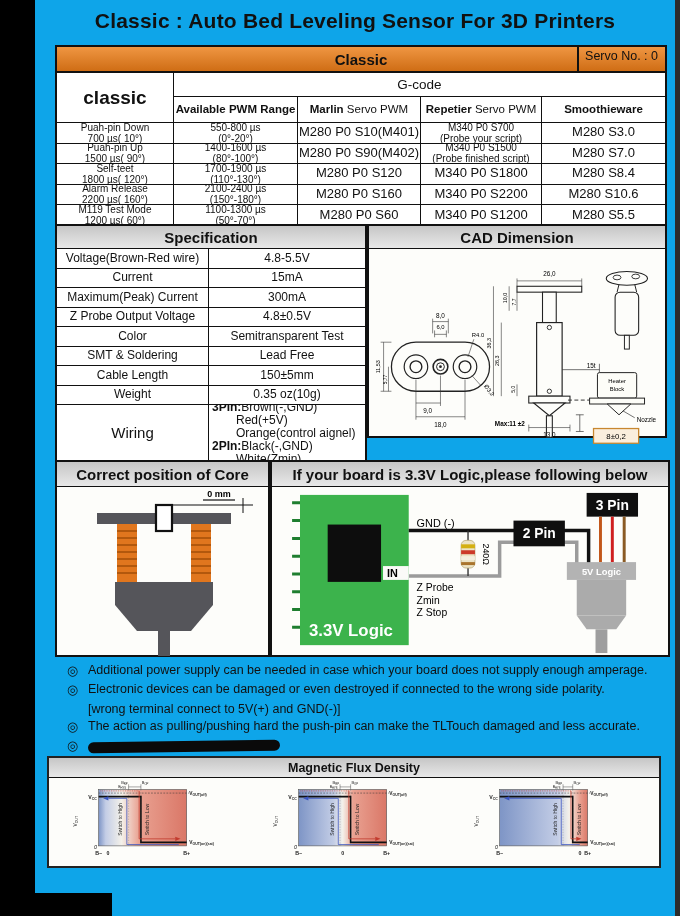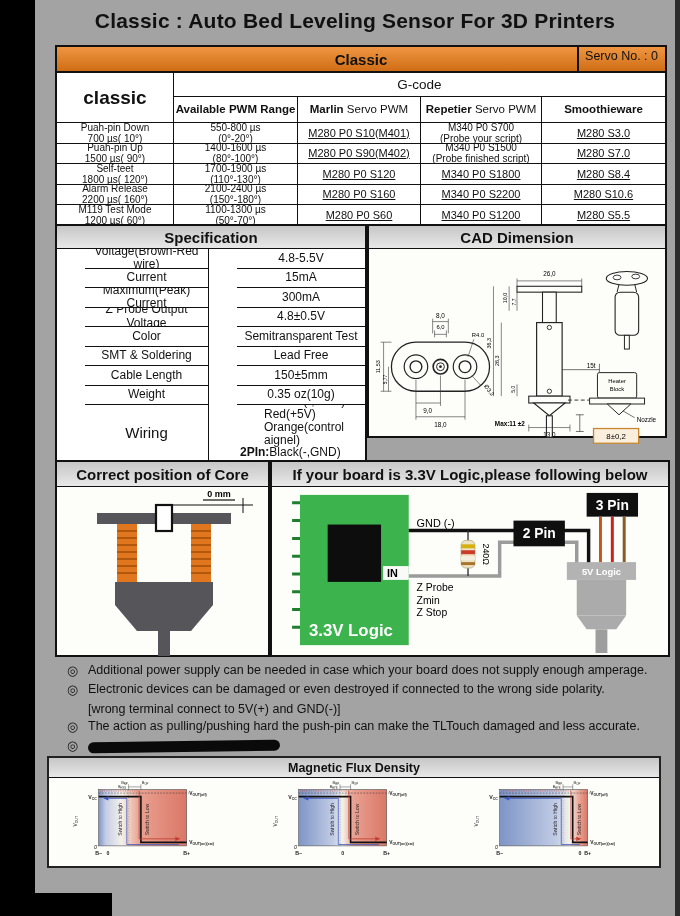--- a/index.html
+++ b/index.html
@@ -4,21 +4,21 @@
 <style>
   html,body{margin:0;padding:0;}
   body{
     width:680px;height:916px;position:relative;overflow:hidden;
     background:#e9e7e2;
     font-family:"Liberation Sans", sans-serif;color:#111;
   }
   .scan-left{position:absolute;left:0;top:0;width:35px;height:916px;background:#000;}
   .scan-bl{position:absolute;left:0;top:893px;width:112px;height:23px;background:#000;}
   .scan-right{position:absolute;right:0;top:0;width:5px;height:916px;background:#2c2c2c;}
-  .page{position:absolute;left:35px;top:0;width:640px;height:916px;background:#a3a3a3;}
+  .page{position:absolute;left:35px;top:0;width:640px;height:916px;background:#0ea5e9;}
 
   .title{position:absolute;left:0;width:100%;top:9px;text-align:center;
          font-size:21px;font-weight:bold;letter-spacing:0.2px;}
 
   
   .gt{position:absolute;left:20px;top:45px;width:612px;border:2px solid #111;background:#fff;box-sizing:border-box;}
   .gt-head{height:24px;background:linear-gradient(180deg,#ef9642,#cf6d15);
            border-bottom:2px solid #111;display:flex;align-items:center;justify-content:center;
            font-weight:bold;font-size:15px;position:relative;}
   .gt-servo{position:absolute;right:7px;top:2px;font-weight:normal;font-size:12.5px;}
@@ -27,32 +27,32 @@
            grid-template-rows:24px 26px repeat(5,20.5px);}
   .cell{border-right:1.5px solid #111;border-bottom:1.5px solid #111;
         display:flex;flex-direction:column;justify-content:center;align-items:center;
         text-align:center;line-height:1.12;overflow:hidden;}
   .cell.last{border-right:none;}
   .cell.bot{border-bottom:none;}
   .corner{grid-row:1/3;font-weight:bold;font-size:19px;}
   .gcode-span{grid-column:2/6;font-size:13.5px;border-right:none;}
   .colhead{font-size:11.5px;}
   .small2{font-size:10px;}
-  .mono1{font-size:11px;text-decoration:underline;}
+  .mono1{font-size:13px;}
 
   
   .sechead{background:linear-gradient(180deg,#c6c6c6,#e8e8e8);
            border-bottom:1.5px solid #111;display:flex;align-items:center;justify-content:center;
            font-weight:bold;}
 
   
   .spec{position:absolute;left:20px;top:224px;width:312px;border:2px solid #111;background:#fff;box-sizing:border-box;}
   .spec .sechead{height:22px;font-size:15px;}
   .spec-grid{display:grid;grid-template-columns:152px 1fr;grid-template-rows:repeat(8,19.5px) 57px;}
-  .spec-grid .cell{font-size:12px;margin-left:28px;}
+  .spec-grid .cell{font-size:12px;}
   .wiring-val{align-items:flex-start;text-align:left;font-size:10.5px;padding:1px 0 1px 3px;line-height:1.08;}
   .wiring-val .ind{padding-left:24px;}
 
   
   .cad{position:absolute;left:332px;top:224px;width:300px;height:214px;border:2px solid #111;background:#fdfdfa;box-sizing:border-box;}
   .cad .sechead{height:22px;font-size:15px;}
   .cad svg{display:block;}
   .cad text{font-family:"Liberation Sans",sans-serif;}
 
   

